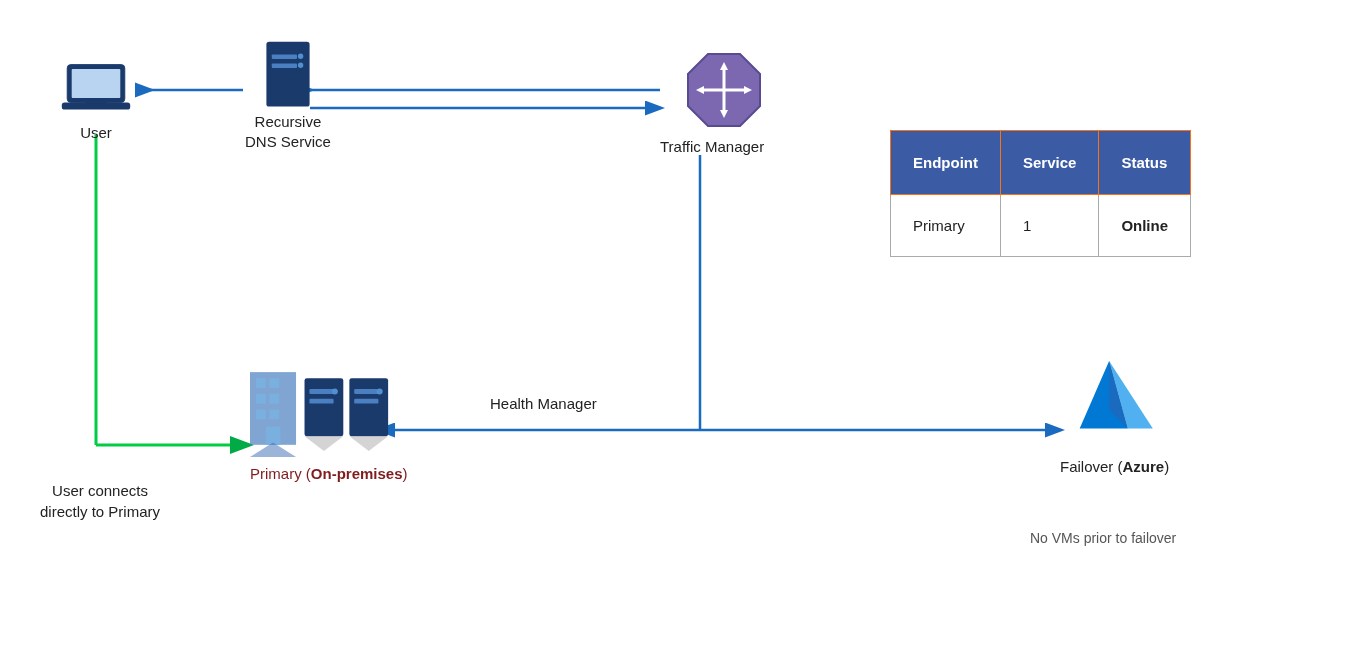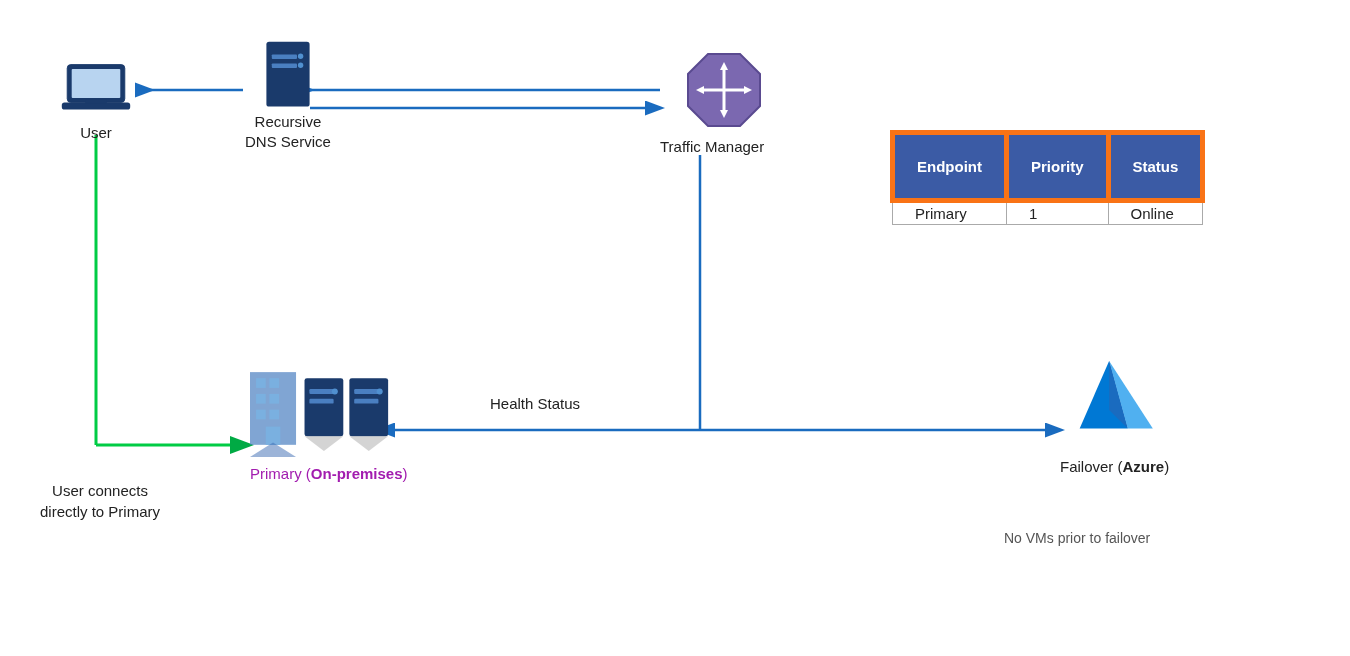--- a/index.html
+++ b/index.html
@@ -49,21 +49,21 @@
       top: 50px;
       align-items: flex-end;
     }
     .tm-icon svg { width: 80px; height: 80px; }
 
     
     .primary-icon {
       left: 250px;
       top: 360px;
     }
-    .primary-label { margin-top: 8px; font-size: 15px; color: #a21caf; }
+    .primary-label { margin-top: 8px; font-size: 15px; color: #7f1d1d; }
 
     
     .failover-icon {
       left: 1060px;
       top: 350px;
     }
     .failover-label { margin-top: 8px; font-size: 15px; color: #222; text-align: center; line-height: 1.5; }
 
     
     .priority-table {
@@ -71,30 +71,30 @@
       top: 130px;
       left: 890px;
       border-collapse: collapse;
       font-size: 15px;
     }
     .priority-table th {
       background: #3b5ba5;
       color: #fff;
       padding: 23px 22px;
       font-weight: 600;
-      border: 5px solid #f97316;
+      border: 1px solid #f97316;
       text-align: left;
     }
     .priority-table td {
-      padding: 2px 22px;
+      padding: 22px 22px;
       border: 1px solid #aaa;
       background: #fff;
       color: #222;
     }
-    .status-online { color: #00aa44; font-weight: 400; }
+    .status-online { color: #00aa44; font-weight: 700; }
 
     
     .arrows-svg {
       position: absolute;
       top: 0; left: 0;
       width: 1350px;
       height: 656px;
       pointer-events: none;
     }
 
@@ -111,21 +111,21 @@
       top: 480px;
       left: 40px;
       font-size: 15px;
       color: #222;
       line-height: 1.4;
       text-align: center;
     }
     .no-vms-label {
       position: absolute;
       top: 530px;
-      left: 1004px;
+      left: 1030px;
       font-size: 14px;
       color: #555;
       text-align: center;
     }
   </style>
 </head>
 <body>
 
 <div class="diagram-container">
 
@@ -206,21 +206,21 @@
       <polygon points="36,20 40,12 44,20" fill="white"></polygon>
       <polygon points="36,60 40,68 44,60" fill="white"></polygon>
     </svg>
     <span class="user-label">Traffic Manager</span>
   </div>
 
   <table class="priority-table">
     <thead>
       <tr>
         <th>Endpoint</th>
-        <th>Priority</th>
+        <th>Service</th>
         <th>Status</th>
       </tr>
     </thead>
     <tbody>
       <tr>
         <td>Primary</td>
         <td>1</td>
         <td class="status-online">Online</td>
       </tr>
     </tbody>
@@ -267,21 +267,21 @@
 
       <polygon points="45,10 85,72 62,72" fill="#50b0f0"></polygon>
 
       <polygon points="45,10 62,72 45,55" fill="#1a6bbf"></polygon>
     </svg>
     <div class="failover-label">
       Failover (<strong>Azure</strong>)
     </div>
   </div>
 
-  <div class="health-checks-label">Health Status</div>
+  <div class="health-checks-label">Health Manager</div>
 
   <div class="user-connects-label">
     <span style="white-space:pre-line;">User connects
 directly to Primary</span>
   </div>
 
   <div class="no-vms-label">No VMs prior to failover</div>
 
 </div>
 

